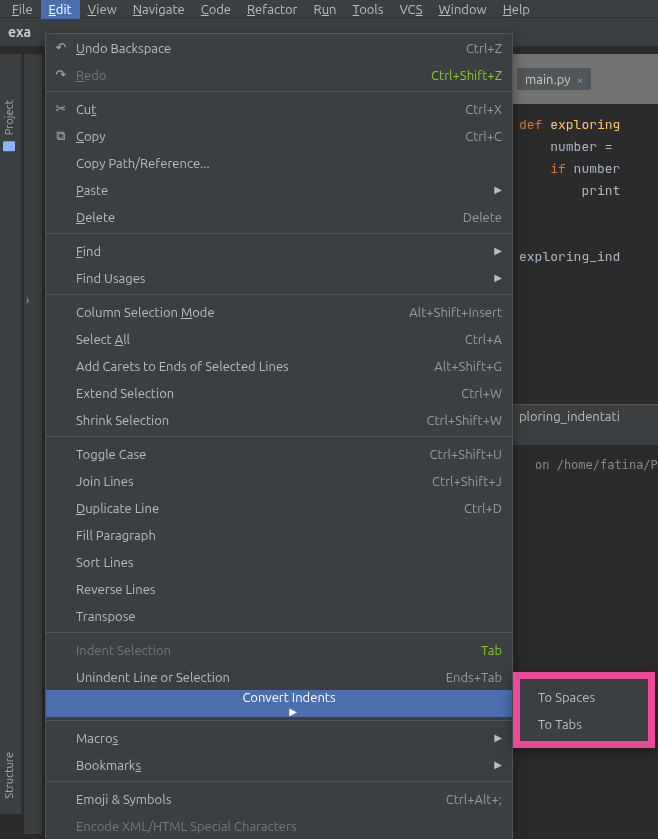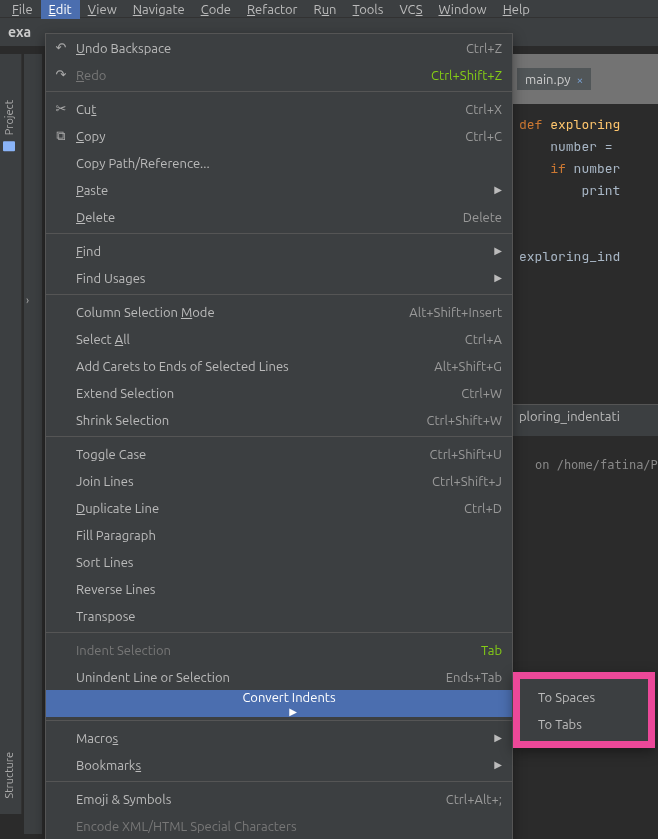--- a/index.html
+++ b/index.html
@@ -228,21 +228,21 @@
       <span class="tab-close">×</span>
     </div>
   </div>
   <div class="code-area"><span class="kw-def">def </span><span class="fn-name">exploring</span>
 <span class="ident">    number = </span>
 <span class="kw-if">    if </span><span class="ident">number</span>
 <span class="ident">        print</span>
 
 
 <span class="ident">exploring_ind</span></div>
-  <div style="position:absolute;top:350px;left:0;right:0;height:32px;background:#3c3f41;color:#bbbbbb;padding:4px 6px;border-top:1px solid #555">
+  <div style="position:absolute;top:350px;left:0;right:0;height:41px;background:#3c3f41;color:#bbbbbb;padding:4px 6px;border-top:1px solid #555">
     <span>ploring_indentati</span>
   </div>
   <div style="position:absolute;top:404px;left:0;right:0;color:#888;font-family:monospace;font-size:12px;padding-left:22px">
     <span>on /home/fatina/P</span>
   </div>
 </div>
 
 <div class="dropdown" id="editmenu">
     <div class="menu-item">
       <span class="menu-icon">↶</span>

